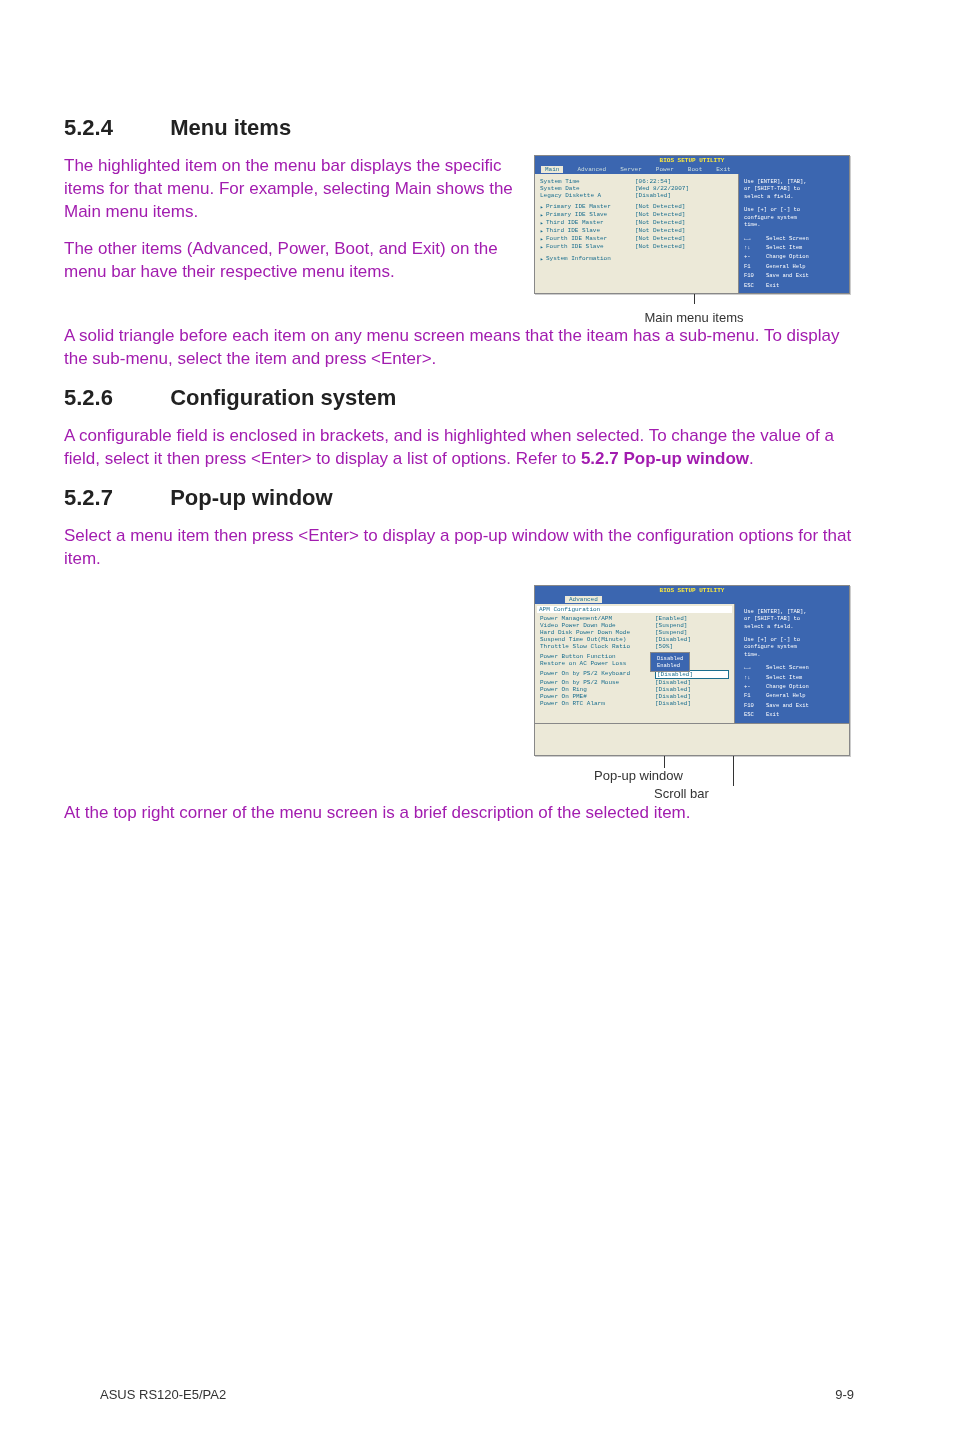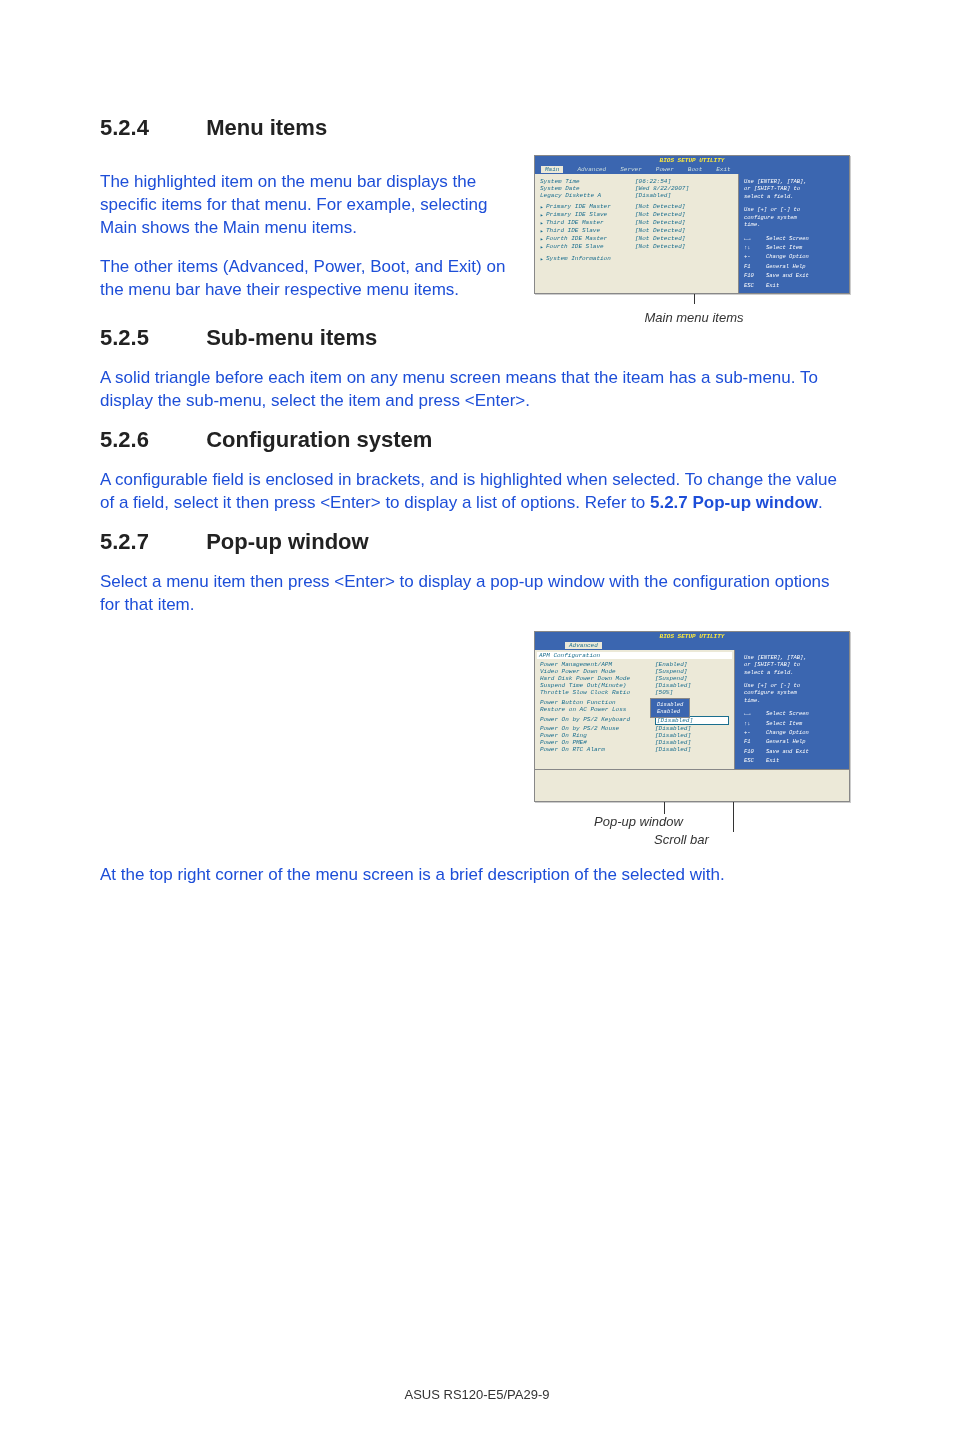--- a/index.html
+++ b/index.html
@@ -1,24 +1,24 @@
 <!DOCTYPE html>
 <html><head>
 <meta charset="utf-8">
 <style>
   * { box-sizing: border-box; margin: 0; padding: 0; }
   html, body { width: 954px; height: 1438px; background: #fff; font-family: Arial, Helvetica, sans-serif; color: #333; }
-  .page { padding: 115px 100px 40px 100px; height: 100%; position: relative; }
+  .page { padding: 115px 100px 40px 64px; height: 100%; position: relative; }
   h2.section { font-size: 22px; font-weight: bold; margin-bottom: 14px; color: #222; }
   h2.section .num { display: inline-block; width: 100px; }
-  p.body { font-size: 17px; line-height: 1.35; margin-bottom: 14px; color: #1d4ed8; margin-top: 16px; }
+  p.body { font-size: 17px; line-height: 1.35; margin-bottom: 14px; color: #a21caf; }
   p.body b { font-weight: bold; }
   .row { display: flex; gap: 18px; }
   .col-text { flex: 1; }
-  .col-fig { flex: 0 0 320px; font-style: italic; }
+  .col-fig { flex: 0 0 320px; }
   .fig-caption { font-size: 13px; text-align: center; margin-top: 6px; color: #333; }
   
   .bios { background: #ece9d8; border: 1px solid #888; font-family: "Courier New", monospace; font-size: 6px; color: #1a6e8e; width: 316px; box-shadow: 1px 1px 0 #ccc; }
   .bios .titlebar { background: #3b66b0; color: #ffeb3b; text-align: center; padding: 1px 0; font-size: 6px; font-weight: bold; }
   .bios .menubar { background: #3b66b0; color: #e8e8e8; display: flex; gap: 14px; padding: 1px 6px; font-size: 6px; }
   .bios .menubar span { color: #cdd; }
   .bios .menubar span.active { background: #ece9d8; color: #1a6e8e; padding: 0 4px; }
   .bios .bbody { display: flex; background: #ece9d8; }
   .bios .left { flex: 1; padding: 4px 5px; border-right: 1px solid #888; }
   .bios .right { flex: 0 0 110px; background: #3b66b0; color: #fff; padding: 4px 5px; font-size: 5.5px; line-height: 1.35; }
@@ -34,21 +34,21 @@
   .bios .popup-opt { background: #ece9d8; color: #1a6e8e; }
   .bios .selectedval { border: 1px solid #1a6e8e; background: #fff; padding: 0 1px; }
   .bios .bot { background: #ece9d8; height: 32px; border-top: 1px solid #888; }
   .bios .sb { background: #3b66b0; width: 4px; }
   .fig-pointer { display: flex; flex-direction: column; align-items: center; margin-bottom: 2px; }
   .pointer-line { width: 1px; height: 10px; background: #333; }
   .smallbios { width: 316px; position: relative; }
   .arrow-label { font-size: 13px; color: #333; }
   .fig2-wrap { position: relative; }
   .fig2-callouts { position: relative; height: 46px; width: 316px; }
-  .footer { position: absolute; bottom: 36px; left: 100px; right: 100px; display: flex; justify-content: center; font-size: 13px; color: #333; border-top: 1px solid #aaa0; }
+  .footer { position: absolute; bottom: 36px; left: 100px; right: 100px; display: flex; justify-content: space-between; font-size: 13px; color: #333; border-top: 1px solid #aaa0; }
 </style>
 </head>
 <body>
 
 <div class="page">
 
   <h2 class="section">
     <span class="num">5.2.4</span>
     <span>Menu items</span>
   </h2>
@@ -140,24 +140,20 @@
           </div>
         </div>
       </div>
       <div class="fig-pointer">
           <div class="pointer-line"></div>
         </div>
       <div class="fig-caption">Main menu items</div>
     </div>
   </div>
 
-  <h2 class="section">
-    <span class="num">5.2.5</span>
-    <span>Sub-menu items</span>
-  </h2>
   <p class="body">A solid triangle before each item on any menu screen means that the iteam has a sub-menu. To display the sub-menu, select the item and press &lt;Enter&gt;.</p>
 
   <h2 class="section">
     <span class="num">5.2.6</span>
     <span>Configuration system</span>
   </h2>
   <p class="body">
     <span>A configurable field is enclosed in brackets, and is highlighted when selected. To change the value of a field, select it then press &lt;Enter&gt; to display a list of options. Refer to </span><b>5.2.7 Pop-up window</b><span>.</span>
   </p>
 
@@ -260,19 +256,19 @@
         <div class="fig2-callouts">
           <div style="position:absolute;left:130px;top:0;width:1px;height:12px;background:#333"></div>
           <div style="position:absolute;left:60px;top:12px" class="arrow-label">Pop-up window</div>
           <div style="position:absolute;left:199px;top:0;width:1px;height:30px;background:#333"></div>
           <div style="position:absolute;left:120px;top:30px" class="arrow-label">Scroll bar</div>
         </div>
       </div>
     </div>
   </div>
 
-  <p class="body">At the top right corner of the menu screen is a brief description of the selected with.</p>
+  <p class="body">At the top right corner of the menu screen is a brief description of the selected item.</p>
 
   <div class="footer">
     <span>ASUS RS120-E5/PA2</span>
     <span>9-9</span>
   </div>
 </div>
 
 </body></html>

